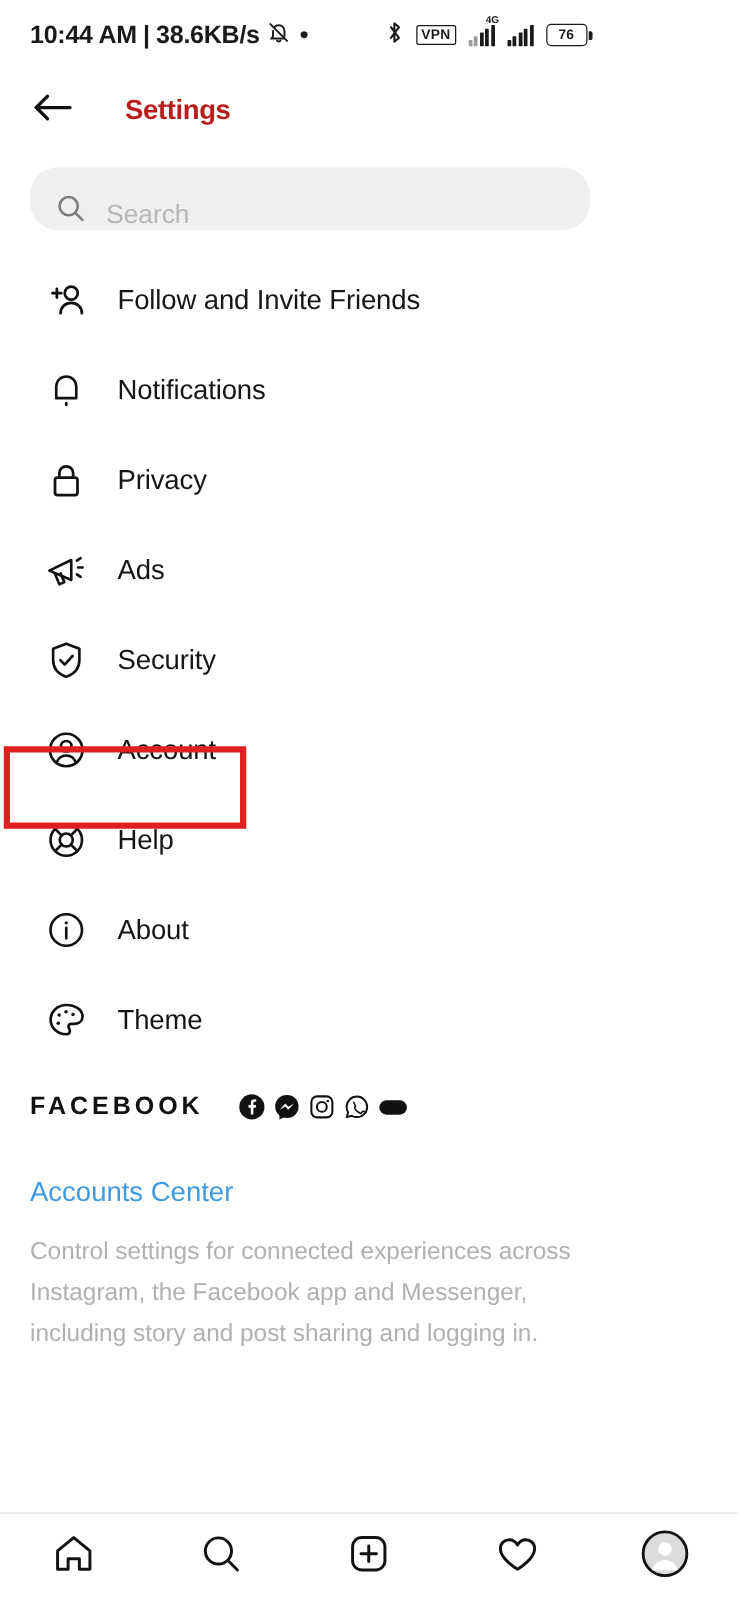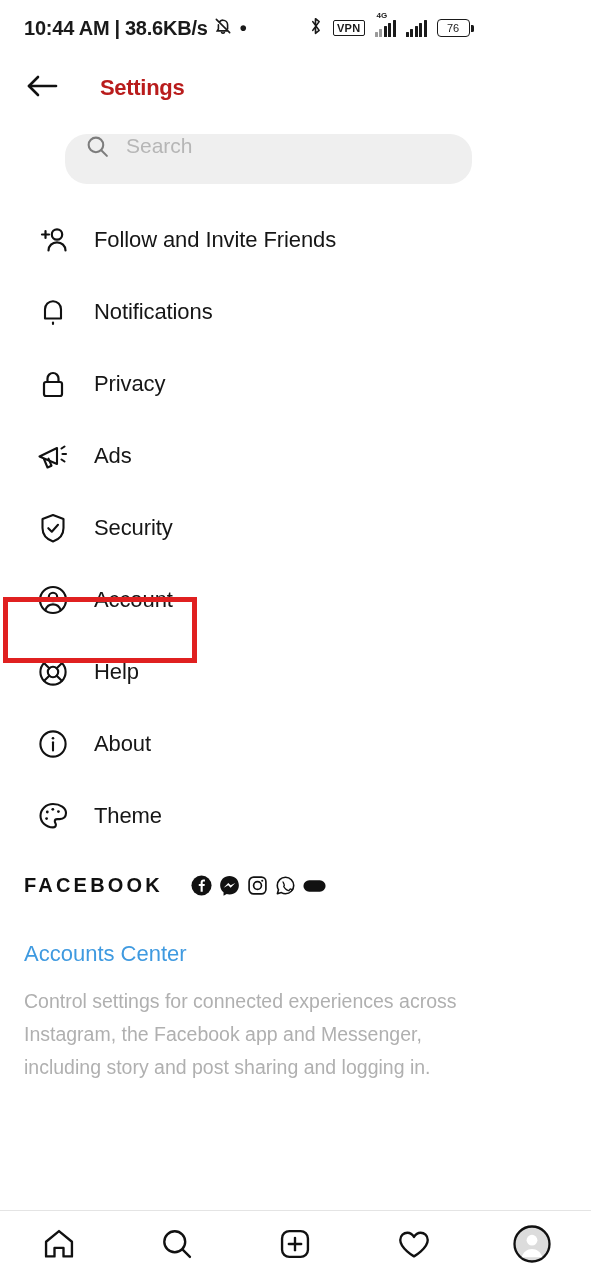--- a/index.html
+++ b/index.html
@@ -78,41 +78,41 @@
   }
   .signal .b1 { height: 5px; }
   .signal .b2 { height: 8px; }
   .signal .b3 { height: 11px; }
   .signal .b4 { height: 14px; }
   .signal .b5 { height: 17px; }
   .signal .faint { background: #9a9a9a; }
   .net-label {
     position: absolute;
     top: -7px;
-    left: 2px;
+    left: 14px;
     font-size: 8px;
     font-weight: bold;
     color: #1a1a1a;
     line-height: 1;
   }
   .signal-group { position: relative; display: flex; align-items: flex-end; }
   .battery {
     display: flex;
     align-items: center;
   }
   .battery-body {
     width: 33px;
     height: 18px;
     border: 1.8px solid #1a1a1a;
     border-radius: 4px;
     display: flex;
     align-items: center;
     justify-content: center;
     font-size: 11px;
-    font-weight: normal;
+    font-weight: bold;
     color: #1a1a1a;
   }
   .battery-cap {
     width: 3px;
     height: 7px;
     background: #1a1a1a;
     border-radius: 0 1.5px 1.5px 0;
     margin-left: 1.5px;
   }
 
@@ -145,25 +145,24 @@
     display: flex;
     align-items: center;
     padding: 0 24px;
   }
   .search-box {
     width: 100%;
     height: 50px;
     background: #efefef;
     border-radius: 22px;
     display: flex;
-    align-items: flex-start;
+    align-items: flex-end;
     padding: 0 20px;
     gap: 16px;
     cursor: text;
-    margin-left: 41px;
   }
   .search-input {
     border: none;
     background: transparent;
     outline: none;
     font-family: "Liberation Sans", sans-serif;
     font-size: 21px;
     color: #3a3a3a;
     width: 100%;
   }

